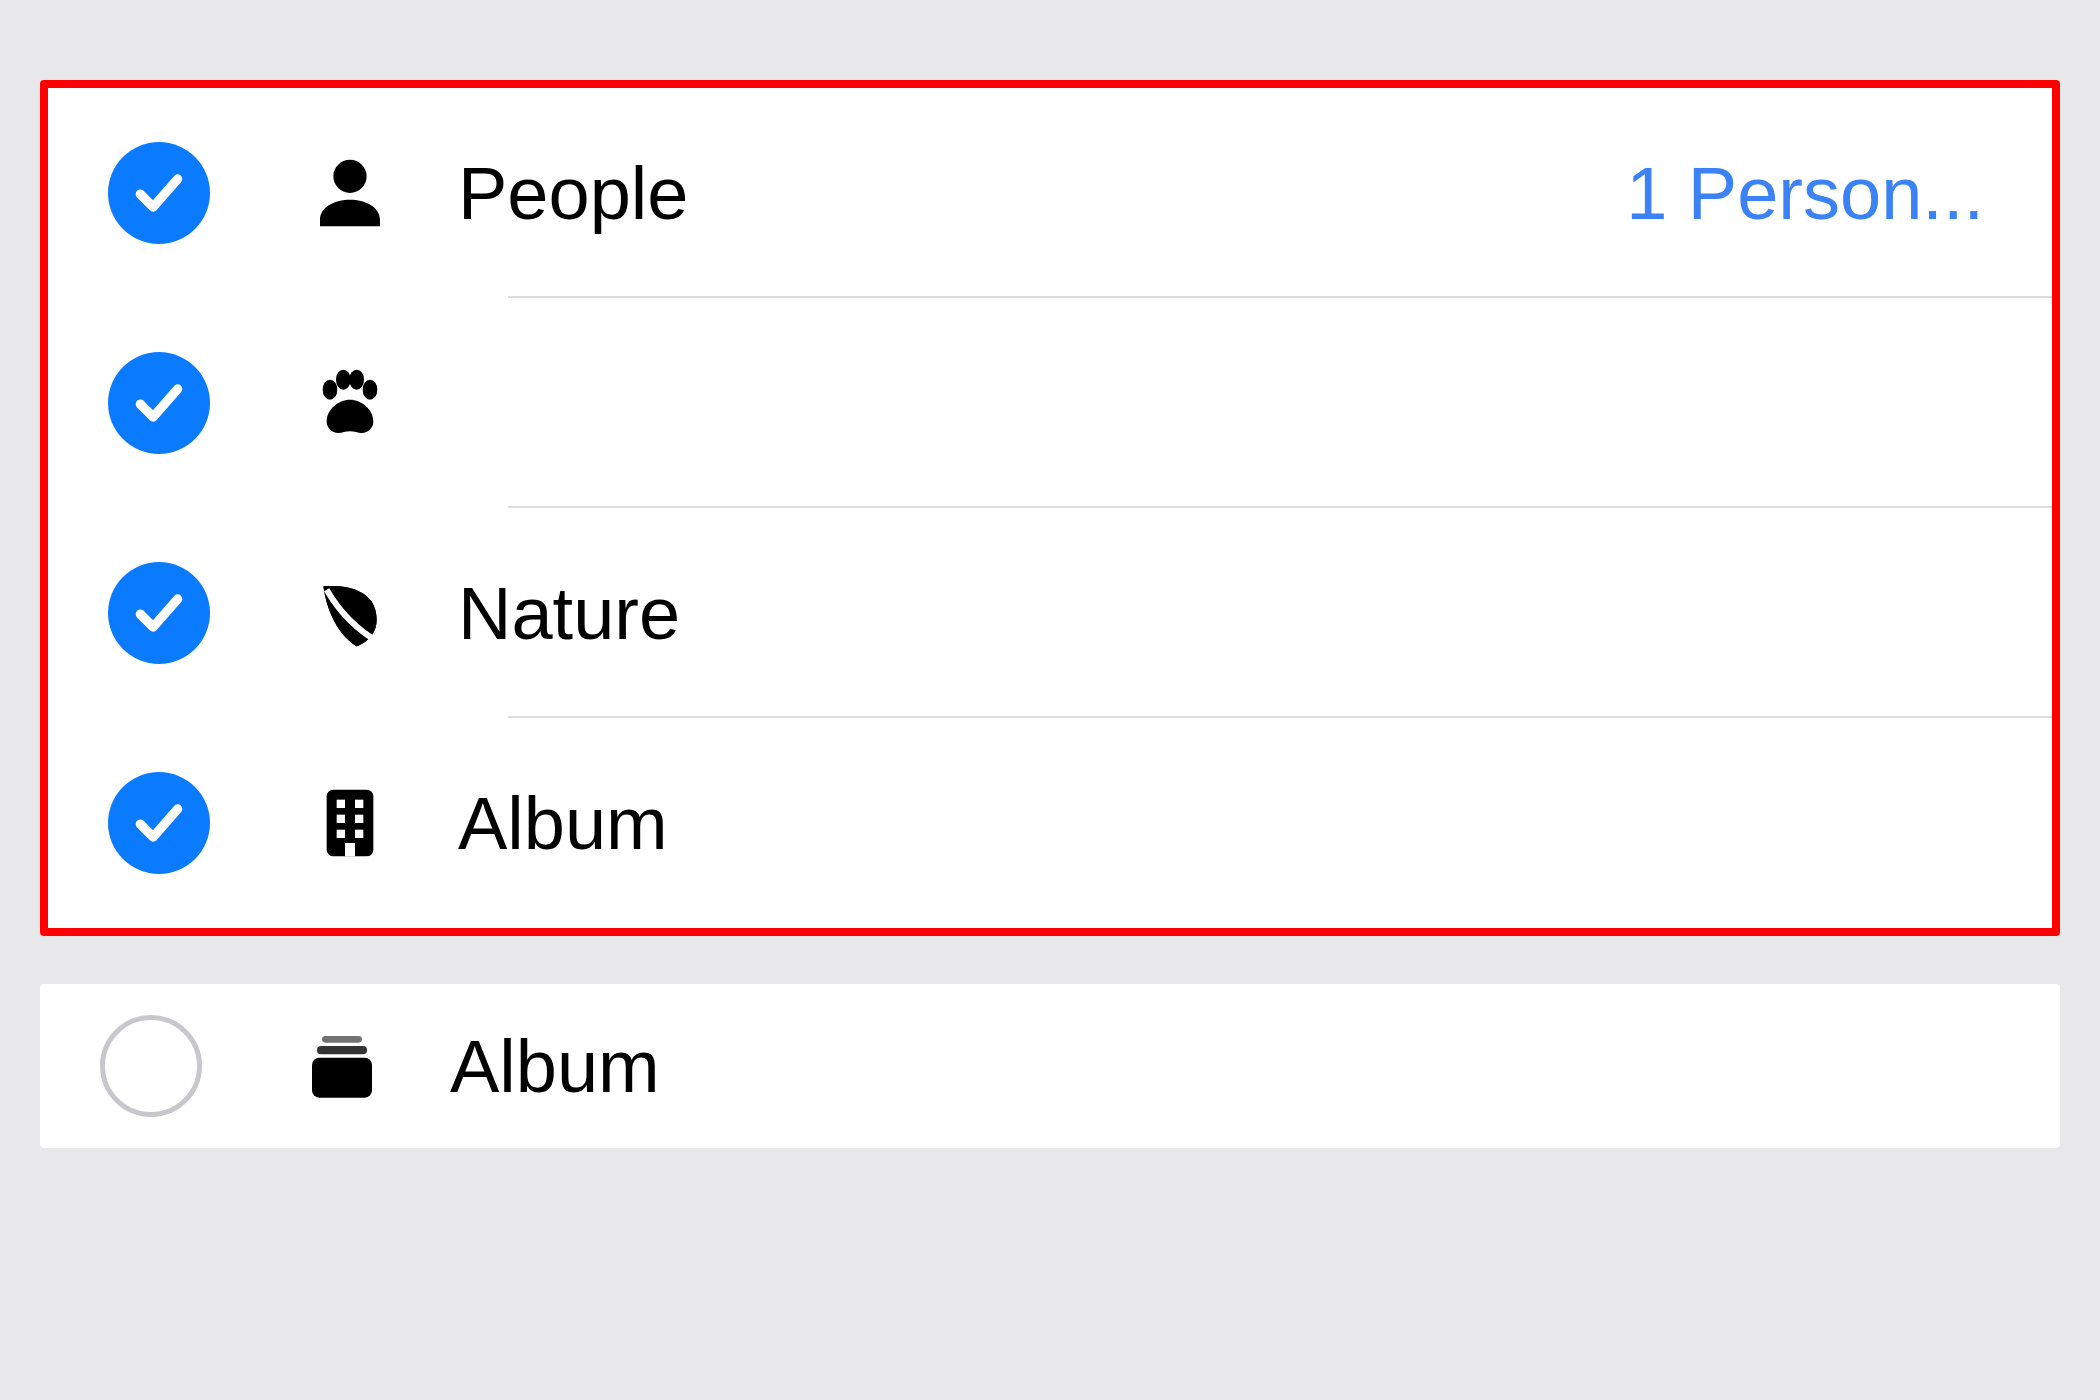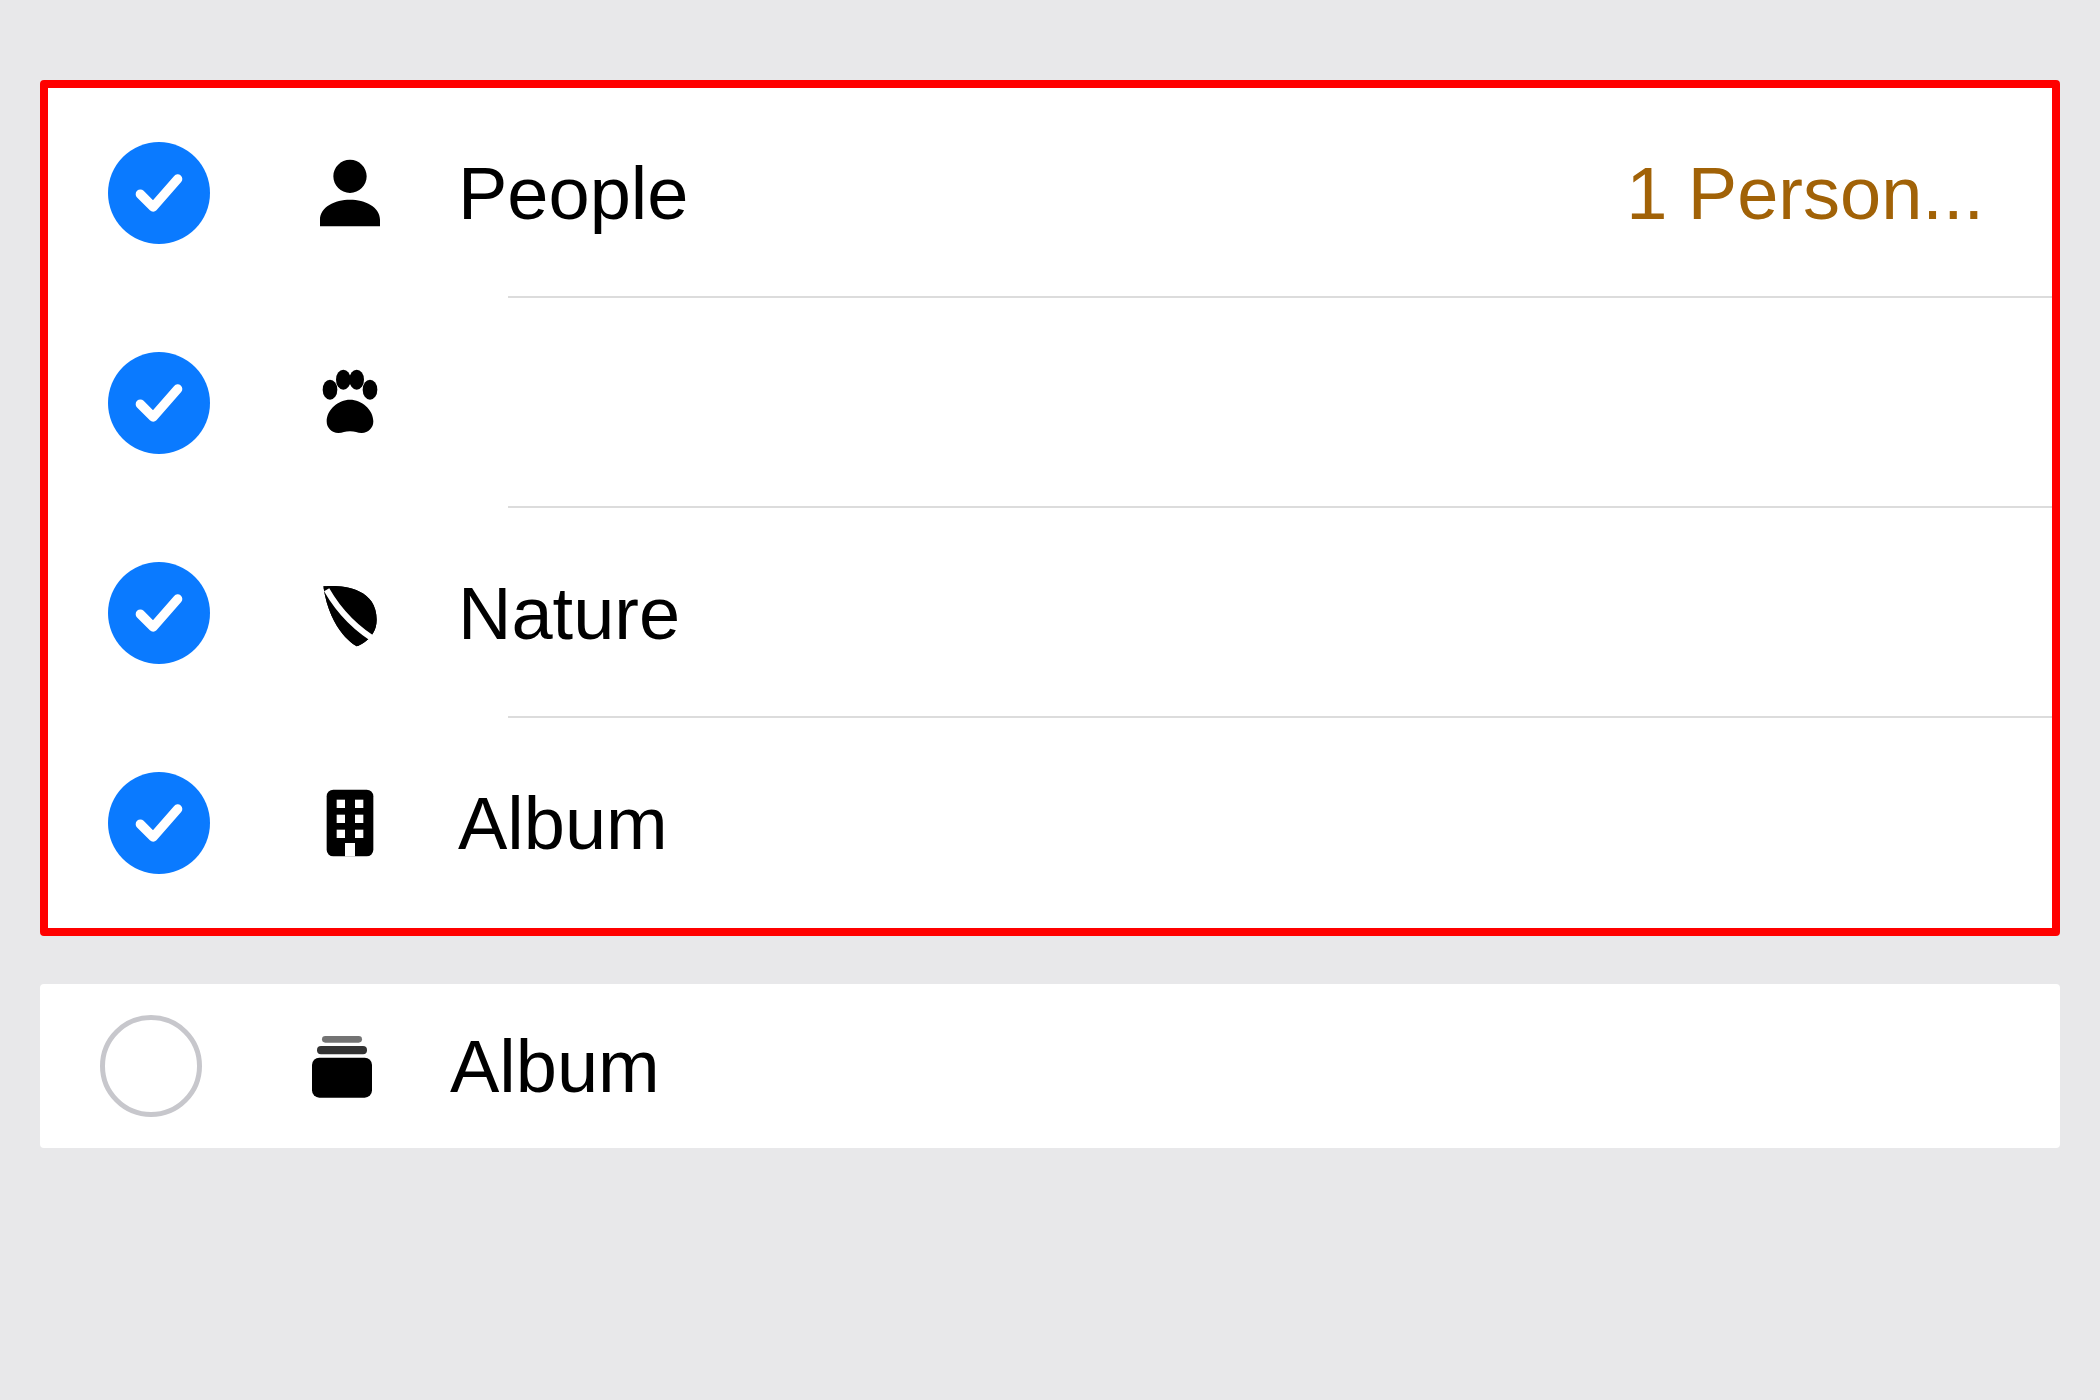--- a/index.html
+++ b/index.html
@@ -74,21 +74,21 @@
     }
     .label {
       font-size: 74px;
       font-weight: 400;
       color: #000000;
       flex: 1;
     }
     .trailing {
       font-size: 74px;
       font-weight: 400;
-      color: #a16207;
+      color: #3b82f6;
       margin-right: 8px;
       white-space: nowrap;
       text-align: right;
     }
   </style>
 </head>
 <body>
 
 <div class="card highlighted">
 

